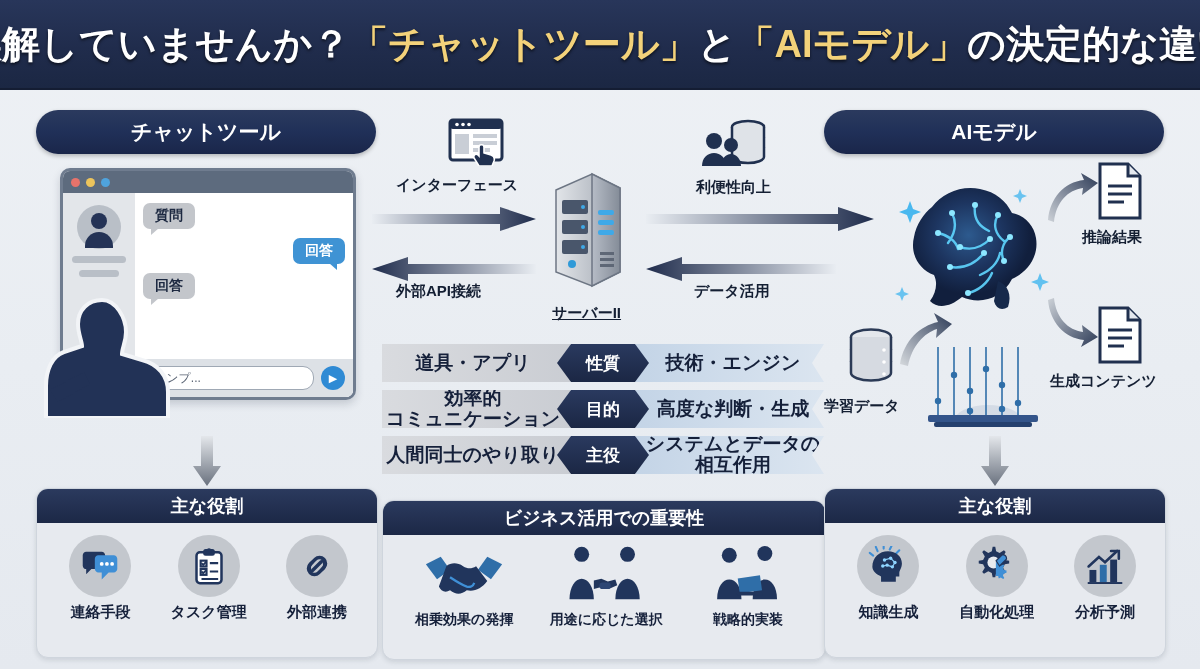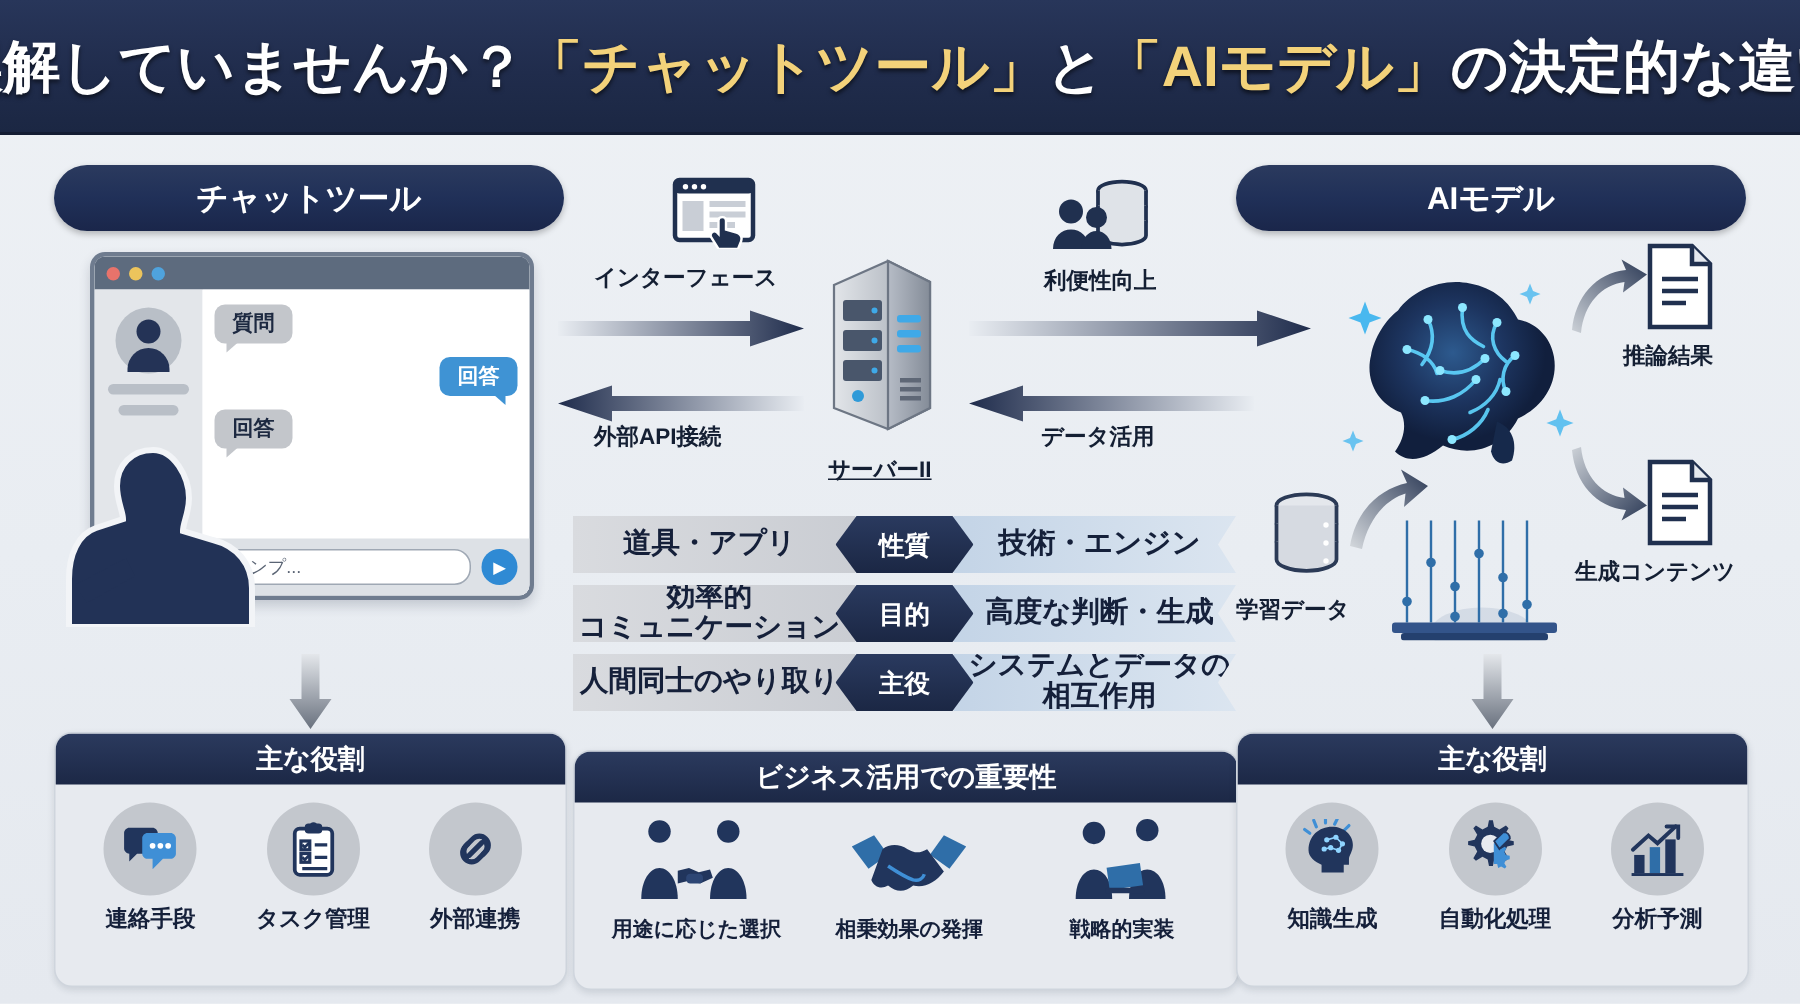--- a/index.html
+++ b/index.html
@@ -475,41 +475,41 @@
         <div class="cap">外部連携</div>
       </div>
     </div>
   </div>
 
   <div class="panel" id="panel-center">
     <div class="panel-h">ビジネス活用での重要性</div>
     <div class="panel-b">
       <div class="pitem">
         <div class="circ">
+          <svg viewBox="0 0 86 50" width="80" height="47">
+            <path d="M2 14L18 6l10 14-14 10z" fill="#2f6ea8"></path>
+            <path d="M84 14L68 6 58 20l14 10z" fill="#2f6ea8"></path>
+            <path d="M24 16c5-4 12-4 18 0 5 3 9 3 14 0l12 16c-6 8-14 12-22 10-6 5-12 5-18 0-5 3-10 1-12-4z" fill="#21355c"></path>
+            <path d="M28 28c6 4 12 8 18 10 4 1 7-1 8-4" stroke="#3f8fd6" stroke-width="2.5" fill="none"></path>
+          </svg>
+        </div>
+        <div class="cap">相乗効果の発揮</div>
+      </div>
+      <div class="pitem">
+        <div class="circ">
           <svg viewBox="0 0 86 62" width="82" height="58">
             <circle cx="17" cy="10" r="8" fill="#21355c"></circle>
             <path d="M4 58c0-13 6-22 13-22s13 9 13 22z" fill="#21355c"></path>
             <circle cx="66" cy="10" r="8" fill="#21355c"></circle>
             <path d="M53 58c0-13 6-22 13-22s13 9 13 22z" fill="#21355c"></path>
             <path d="M30 38l8-2 7 3 8-2 2 6-9 4-8-2-8 2z" fill="#21355c"></path>
             <rect x="36" y="40" width="12" height="7" rx="3" fill="#2d4674"></rect>
           </svg>
         </div>
         <div class="cap">用途に応じた選択</div>
-      </div>
-      <div class="pitem">
-        <div class="circ">
-          <svg viewBox="0 0 86 50" width="80" height="47">
-            <path d="M2 14L18 6l10 14-14 10z" fill="#2f6ea8"></path>
-            <path d="M84 14L68 6 58 20l14 10z" fill="#2f6ea8"></path>
-            <path d="M24 16c5-4 12-4 18 0 5 3 9 3 14 0l12 16c-6 8-14 12-22 10-6 5-12 5-18 0-5 3-10 1-12-4z" fill="#21355c"></path>
-            <path d="M28 28c6 4 12 8 18 10 4 1 7-1 8-4" stroke="#3f8fd6" stroke-width="2.5" fill="none"></path>
-          </svg>
-        </div>
-        <div class="cap">相乗効果の発揮</div>
       </div>
       <div class="pitem">
         <div class="circ">
           <svg viewBox="0 0 80 62" width="76" height="58">
             <circle cx="20" cy="11" r="8" fill="#21355c"></circle>
             <path d="M7 58c0-13 6-21 13-21s13 8 13 21z" fill="#21355c"></path>
             <circle cx="58" cy="9" r="8" fill="#21355c"></circle>
             <path d="M45 58c0-13 6-21 13-21s13 8 13 21z" fill="#21355c"></path>
             <path d="M30 34h24v16H30z" fill="#2f6ea8" transform="rotate(-8 42 42)"></path>
             <rect x="28" y="50" width="28" height="4" rx="2" fill="#21355c"></rect>

